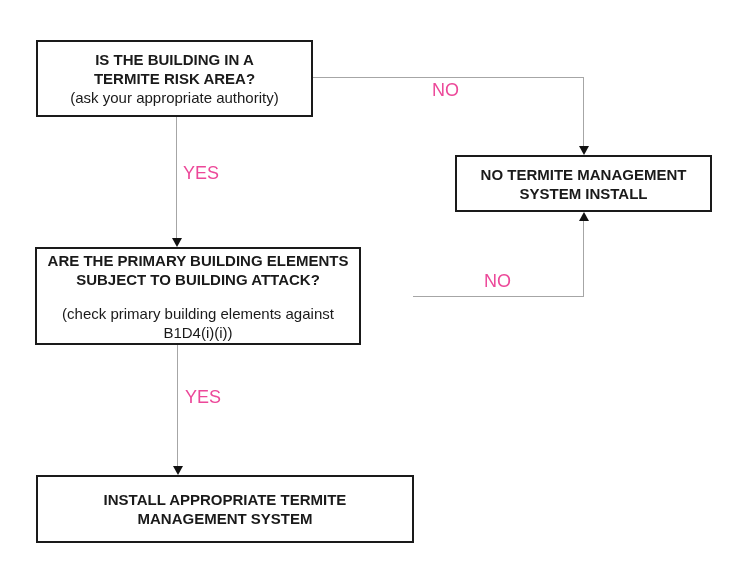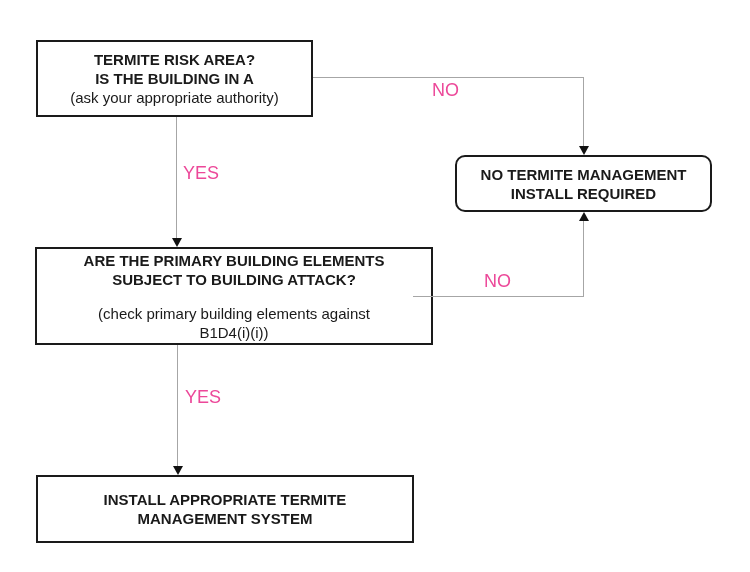--- a/index.html
+++ b/index.html
@@ -60,22 +60,22 @@
   .edge-label{
     position:absolute;
     font-size:18px;
     line-height:18px;
     color:#ec4899;
     white-space:nowrap;
   }
 
   
   #box-q1{left:36px;top:40px;width:277px;height:77px;}
-  #box-q2{left:35px;top:247px;width:398px;height:98px;}
-  #box-nosys{left:455px;top:155px;width:257px;height:57px;border-radius:10px;}
+  #box-q2{left:35px;top:247px;width:326px;height:98px;}
+  #box-nosys{left:455px;top:155px;width:257px;height:57px;}
   #box-install{left:36px;top:475px;width:378px;height:68px;}
 
   #v1{left:176px;top:117px;height:123px;}
   #a1{left:172px;top:238px;}
   #lbl-yes1{left:183px;top:164px;}
 
   #h1{left:313px;top:77px;width:271px;}
   #vr1{left:583px;top:77px;height:69px;}
   #a2{left:579px;top:146px;}
   #lbl-no1{left:432px;top:81px;}
@@ -88,37 +88,37 @@
   #v2{left:177px;top:345px;height:121px;}
   #a4{left:173px;top:466px;}
   #lbl-yes2{left:185px;top:388px;}
 </style>
 </head>
 <body>
 
 <div class="canvas">
 
   <div class="node" id="box-q1">
+    <div class="title">IS THE BUILDING IN A</div>
     <div class="title">TERMITE RISK AREA?</div>
-    <div class="title">IS THE BUILDING IN A</div>
     <div class="note"><span>(ask your </span><span class="it">appropriate authority</span><span>)</span></div>
   </div>
 
   <div class="line vline" id="v1"></div>
   <div class="arrow down" id="a1"></div>
   <div class="edge-label" id="lbl-yes1">YES</div>
 
   <div class="line hline" id="h1"></div>
   <div class="line vline" id="vr1"></div>
   <div class="arrow down" id="a2"></div>
   <div class="edge-label" id="lbl-no1">NO</div>
 
   <div class="node" id="box-nosys">
     <div class="title">NO TERMITE MANAGEMENT</div>
-    <div class="title">INSTALL REQUIRED</div>
+    <div class="title">SYSTEM INSTALL</div>
   </div>
 
   <div class="node" id="box-q2">
     <div class="title"><span>ARE THE </span><span class="it">PRIMARY BUILDING ELEMENTS</span></div>
     <div class="title">SUBJECT TO BUILDING ATTACK?</div>
     <div class="note gap"><span>(check </span><span class="it">primary building elements against</span></div>
     <div class="note">B1D4(i)(i))</div>
   </div>
 
   <div class="line hline" id="h2"></div>

